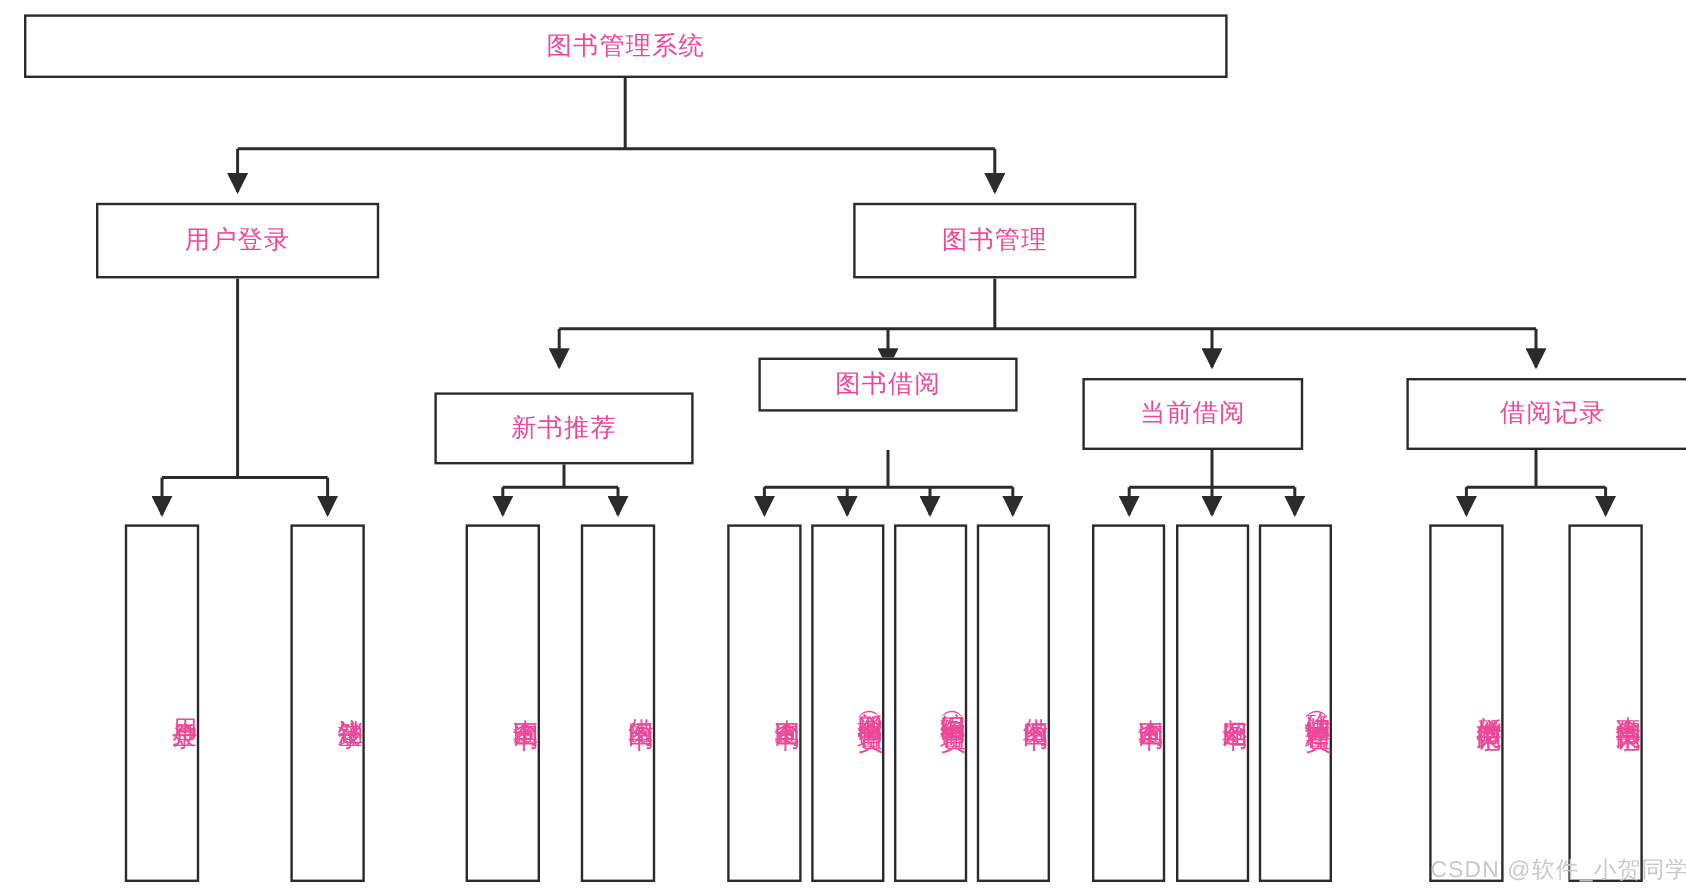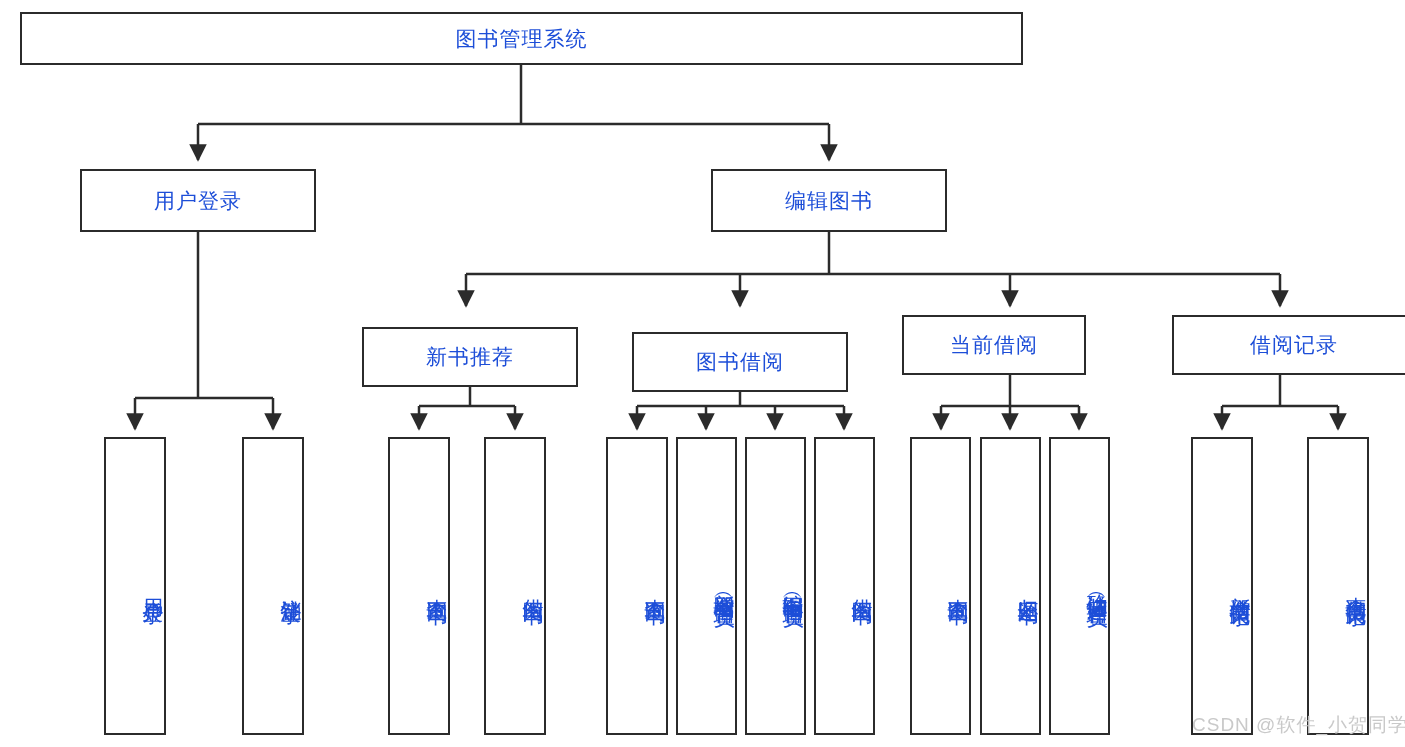--- a/index.html
+++ b/index.html
@@ -22,21 +22,21 @@
     left: 0;
     top: 0;
     width: 1405px;
     height: 747px;
   }
   .node {
     position: absolute;
     box-sizing: border-box;
     border: 2px solid #2b2b2b;
     background: #ffffff;
-    color: #1d4ed8;
+    color: #ec4899;
     display: flex;
     align-items: center;
     justify-content: center;
     text-align: right;
     z-index: 2;
   }
   .node.h {
     font-size: 21px;
     line-height: 1.2;
     letter-spacing: 1px;
@@ -125,27 +125,27 @@
   </svg>
 
   <div class="node h" style="left:20px; top:12px; width:1003px; height:53px;">
     <span>图书管理系统</span>
   </div>
 
   <div class="node h" style="left:80px; top:169px; width:236px; height:63px;">
     <span>用户登录</span>
   </div>
   <div class="node h" style="left:711px; top:169px; width:236px; height:63px;">
-    <span>编辑图书</span>
+    <span>图书管理</span>
   </div>
 
   <div class="node h" style="left:362px; top:327px; width:216px; height:60px;">
     <span>新书推荐</span>
   </div>
-  <div class="node h" style="left:632px; top:332px; width:216px; height:60px;">
+  <div class="node h" style="left:632px; top:298px; width:216px; height:45px;">
     <span>图书借阅</span>
   </div>
   <div class="node h" style="left:902px; top:315px; width:184px; height:60px;">
     <span>当前借阅</span>
   </div>
   <div class="node h" style="left:1172px; top:315px; width:244px; height:60px;">
     <span>借阅记录</span>
   </div>
 
   <div class="node v" style="left:104px; top:437px; width:62px; height:298px;">

